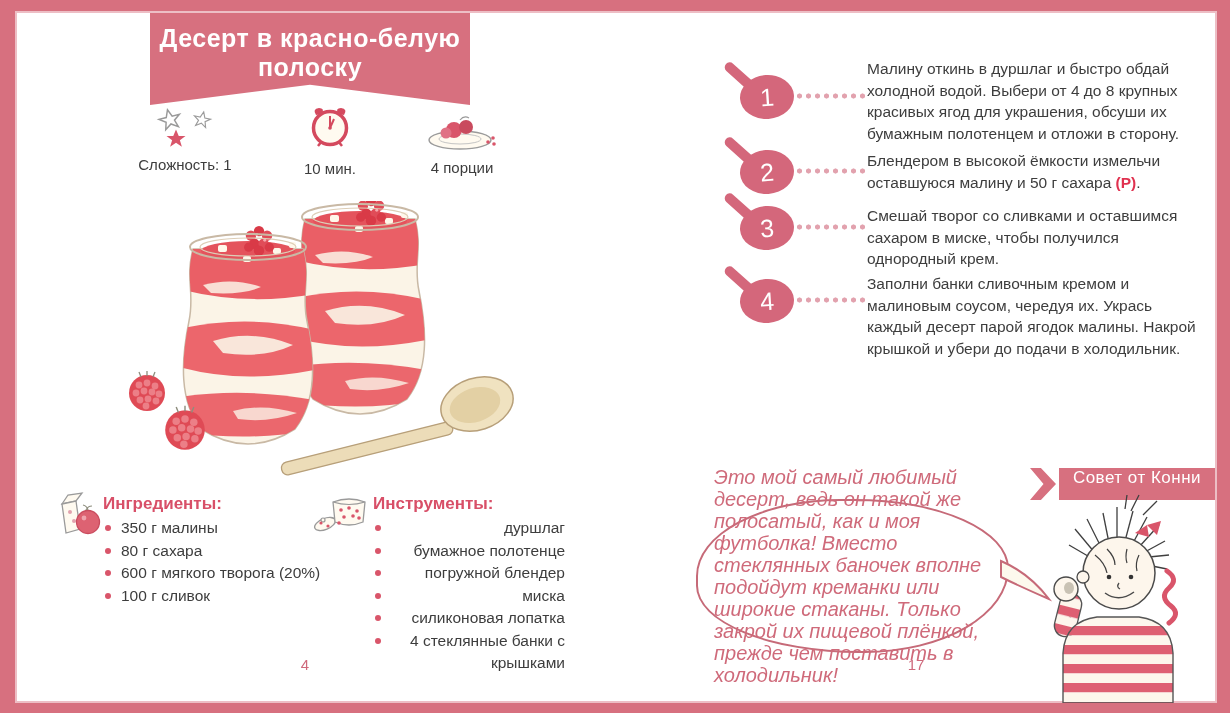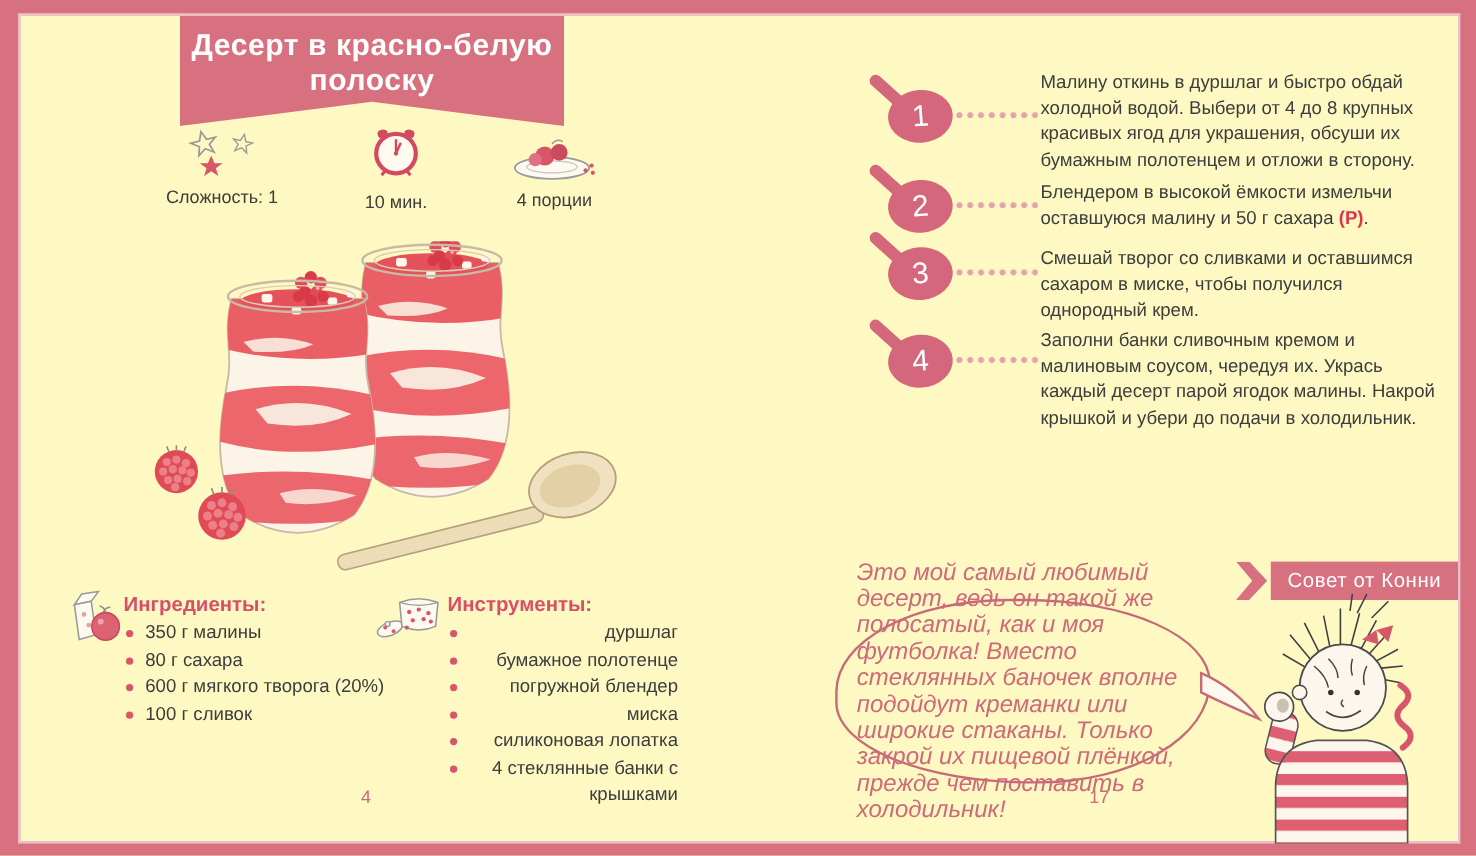--- a/index.html
+++ b/index.html
@@ -1,18 +1,18 @@
 <!DOCTYPE html>
 <html><head>
 <meta charset="utf-8">
 <style>
   * { margin:0; padding:0; box-sizing:border-box; }
   html,body { width:1230px; height:713px; overflow:hidden; }
   body { background:#d7707f; font-family:"Liberation Sans","DejaVu Sans",sans-serif; color:#3d3d3d; position:relative; }
-  .page { position:absolute; left:17px; top:13px; right:15px; bottom:12px; background:#fef9c3; outline:2px solid rgba(255,255,255,.55); }
+  .page { position:absolute; left:17px; top:13px; right:15px; bottom:12px; background:#ffffff; outline:2px solid rgba(255,255,255,.55); }
 
   
   .title-banner { position:absolute; left:133px; top:0; width:320px; height:92px;
     background:#d7707f; clip-path:polygon(0 0,100% 0,100% 100%,50% 78%,0 100%);
     display:flex; flex-direction:column; align-items:center; padding-top:11px; }
   .title-line { color:#fff; font-size:25px; line-height:29px; letter-spacing:.5px; font-weight:bold; }
 
   
   .meta-item { position:absolute; text-align:center; }
   .meta-label { font-size:15px; color:#3d3d3d; }
@@ -34,21 +34,21 @@
   .step-dots { position:absolute; width:70px; height:8px;
     background-image:radial-gradient(circle, #e2a2ae 2.3px, transparent 2.8px);
     background-size:9px 8px; background-repeat:repeat-x; background-position:0 50%; }
   .step-text { position:absolute; left:850px; width:338px; font-size:15.5px; line-height:21.5px; }
   .accent-bold { color:#e0314f; font-weight:bold; }
 
   
   .ribbon-chevron { position:absolute; left:1013px; top:455px; width:26px; height:32px; background:#d7707f;
     clip-path:polygon(0 0,42% 0,100% 50%,42% 100%,0 100%,52% 50%); }
   .ribbon-body { position:absolute; left:1042px; top:455px; right:0; height:32px; background:#d7707f;
-    display:flex; align-items:center; justify-content:center; }
+    display:flex; justify-content:center; }
   .ribbon-label { color:#fff; font-size:17px; letter-spacing:.5px; }
 
   
   .bubble { position:absolute; left:679px; top:486px; width:313px; height:154px;
     border:2px solid #c66a78; border-radius:150px 160px 150px 170px / 80px 72px 88px 70px;
     display:flex; align-items:center; justify-content:center; padding:8px 16px; }
   .bubble-text { font-size:20px; line-height:22px; font-style:italic; color:#cf6a7a; }
   .bubble-tail { position:absolute; left:982px; top:540px; }
 
   svg { display:block; }

